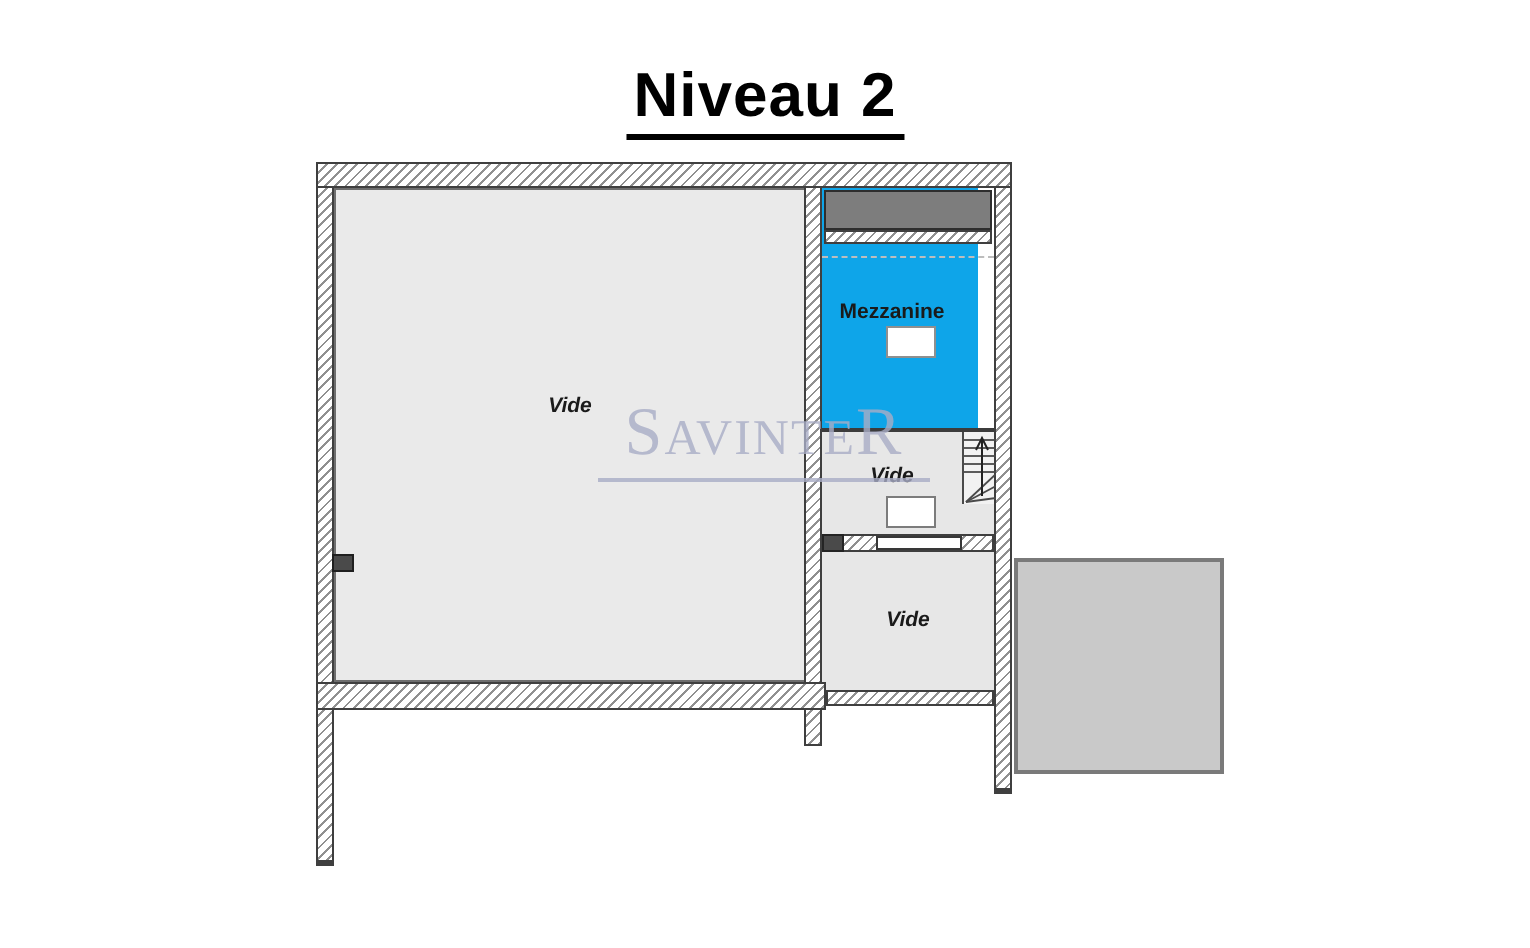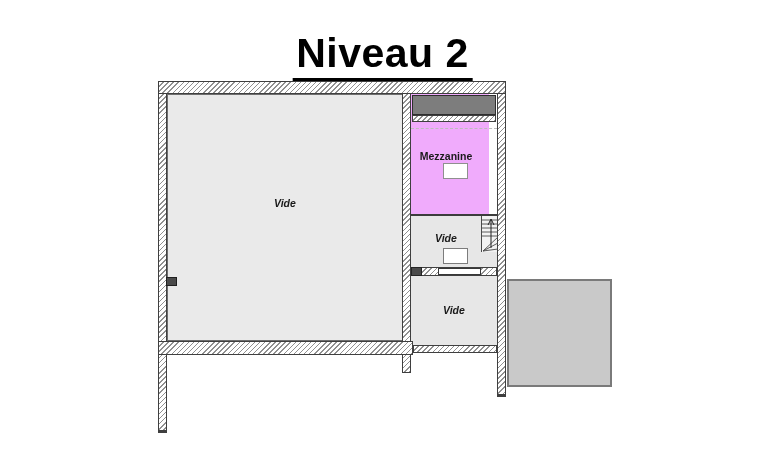--- a/index.html
+++ b/index.html
@@ -2,41 +2,41 @@
 <html style="--title-color: #000000; --label-color: #1a1a1a; --room-fill: #eaeaea; --room-fill-right: #e7e7e7; --wall-hatch: #909090; --wall-border: #3f3f3f; --dark-band: #7d7d7d; --terrace-fill: #c9c9c9; --terrace-border: #7a7a7a; --watermark: #a9adc6;"><head>
 <meta charset="utf-8">
 <style>
   * { margin:0; padding:0; box-sizing:border-box; }
   html,body { width:765px; height:474px; background:#ffffff; overflow:hidden;
               font-family:"Liberation Sans", sans-serif; position:relative; }
 
   
   #title {
     position:absolute; top:30px; left:50%; transform:translateX(-50%);
-    font-size:41px; font-weight:bold; color:var(--title-color);
+    font-size:31px; font-weight:bold; color:var(--title-color);
     letter-spacing:.5px; border-bottom:3px solid var(--title-color);
     padding:0 4px 1px 4px; z-index:6; white-space:nowrap;
   }
 
   
   .wall {
     position:absolute; background-color:#ffffff;
     background-image:repeating-linear-gradient(135deg,
         rgba(0,0,0,0) 0px, rgba(0,0,0,0) 2.6px,
         var(--wall-hatch) 2.6px, var(--wall-hatch) 3.6px);
     border:1px solid var(--wall-border);
     z-index:2;
   }
   .endcap { position:absolute; background:var(--wall-border); z-index:3; }
 
   
   .room { position:absolute; z-index:1; }
   #room-large   { left:167px; top:94px;  width:236px; height:247px;
                   background:var(--room-fill); border:1px solid #6e6e6e; }
-  #room-mezz    { left:403px; top:94px;  width:86px; height:121px; background:#f0abfc; }
+  #room-mezz    { left:403px; top:94px;  width:86px; height:121px; background:#0ea5e9; }
   #room-middle  { left:411px; top:214px; width:86px; height:54px;
                   background:var(--room-fill-right); border-top:2px solid #3c3c3c; }
   #room-bottom  { left:411px; top:276px; width:86px; height:70px;
                   background:var(--room-fill-right); }
 
   .room-label {
     position:absolute; width:100%; text-align:center;
     font-size:10.5px; font-weight:bold; color:var(--label-color); z-index:3;
   }
   .vide { font-style:italic; }
@@ -145,13 +145,14 @@
 
   <div class="wall" id="band-wall"></div>
   <div id="band-square"></div>
   <div id="band-opening"></div>
 
   <div id="door-marker"></div>
 
 </div>
 
 <div id="watermark">
+  <span class="logo-line" id="wm-line1"><span class="big">S</span><span>AVINTE</span><span class="big">R</span></span>
 </div>
 
 </body></html>

